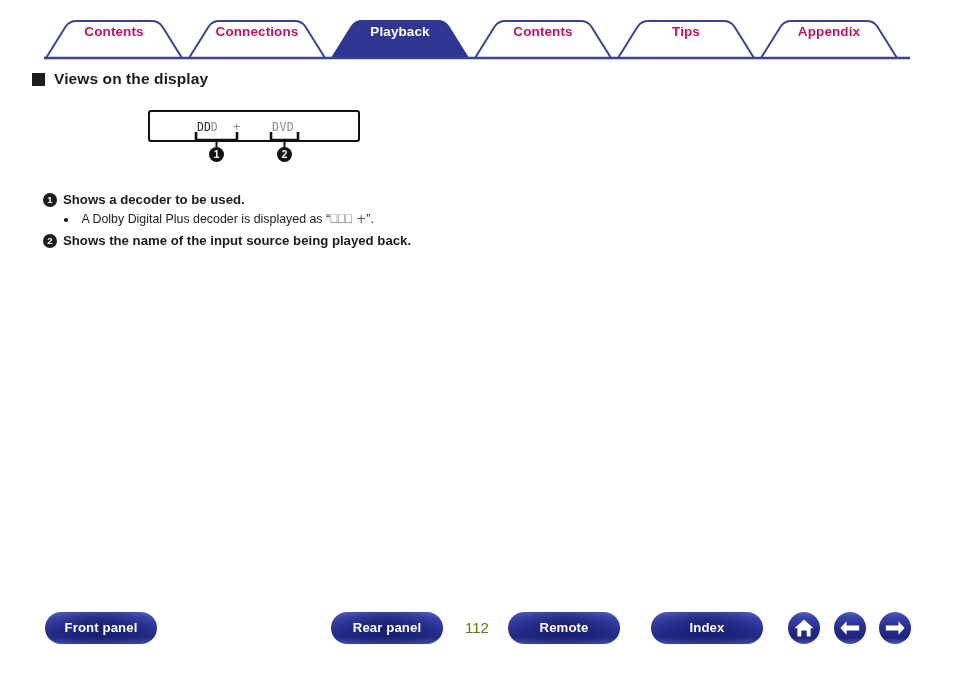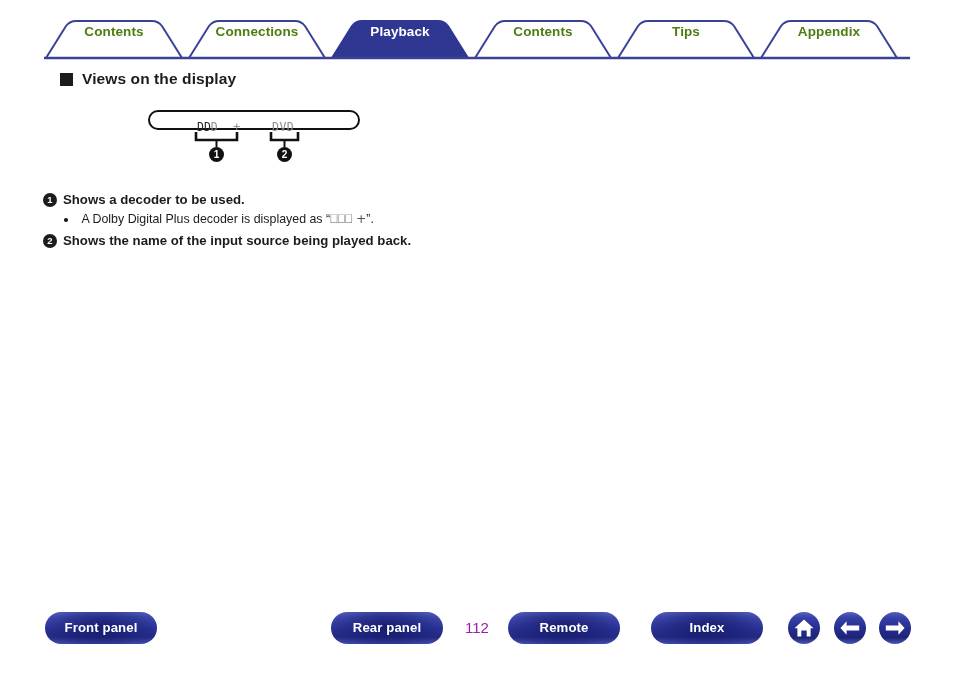--- a/index.html
+++ b/index.html
@@ -26,32 +26,32 @@
   }
   #tabbar svg {
     display: block;
   }
   .tab-label {
     position: absolute;
     top: 31px;
     transform: translate(-50%, -50%);
     font-size: 13.5px;
     font-weight: bold;
-    color: #4d7c0f;
+    color: #be185d;
     white-space: nowrap;
     letter-spacing: 0.1px;
   }
   .tab-label.active {
     color: #ffffff;
   }
 
   
   #section-heading {
     position: absolute;
-    left: 60px;
+    left: 32px;
     top: 70px;
     display: flex;
     align-items: center;
     gap: 9px;
   }
   #section-heading .sq {
     width: 13px;
     height: 13px;
     background: #1c1c1c;
     display: block;
@@ -62,23 +62,23 @@
     color: #1c1c1c;
     letter-spacing: 0.1px;
   }
 
   
   #display-figure {
     position: absolute;
     left: 148px;
     top: 110px;
     width: 212px;
-    height: 20px;
+    height: 32px;
     border: 2.2px solid #111111;
-    border-radius: 18px;
+    border-radius: 3px;
     box-sizing: border-box;
     background: #ffffff;
   }
   .disp-item {
     position: absolute;
     font-family: "DejaVu Sans Mono", monospace;
     font-size: 11.5px;
     color: #8e8e8e;
     letter-spacing: 0.5px;
     white-space: nowrap;
@@ -226,21 +226,21 @@
   #pill-remote { left: 508px; width: 112px; }
   #pill-index  { left: 651px; width: 112px; }
 
   #page-number {
     position: absolute;
     left: 460px;
     top: 0;
     width: 34px;
     text-align: center;
     font-size: 15px;
-    color: #a21caf;
+    color: #4d7c0f;
     line-height: 32px;
   }
 
   .circbtn {
     position: absolute;
     top: 0;
     width: 32px;
     height: 32px;
     border-radius: 50%;
     background:

